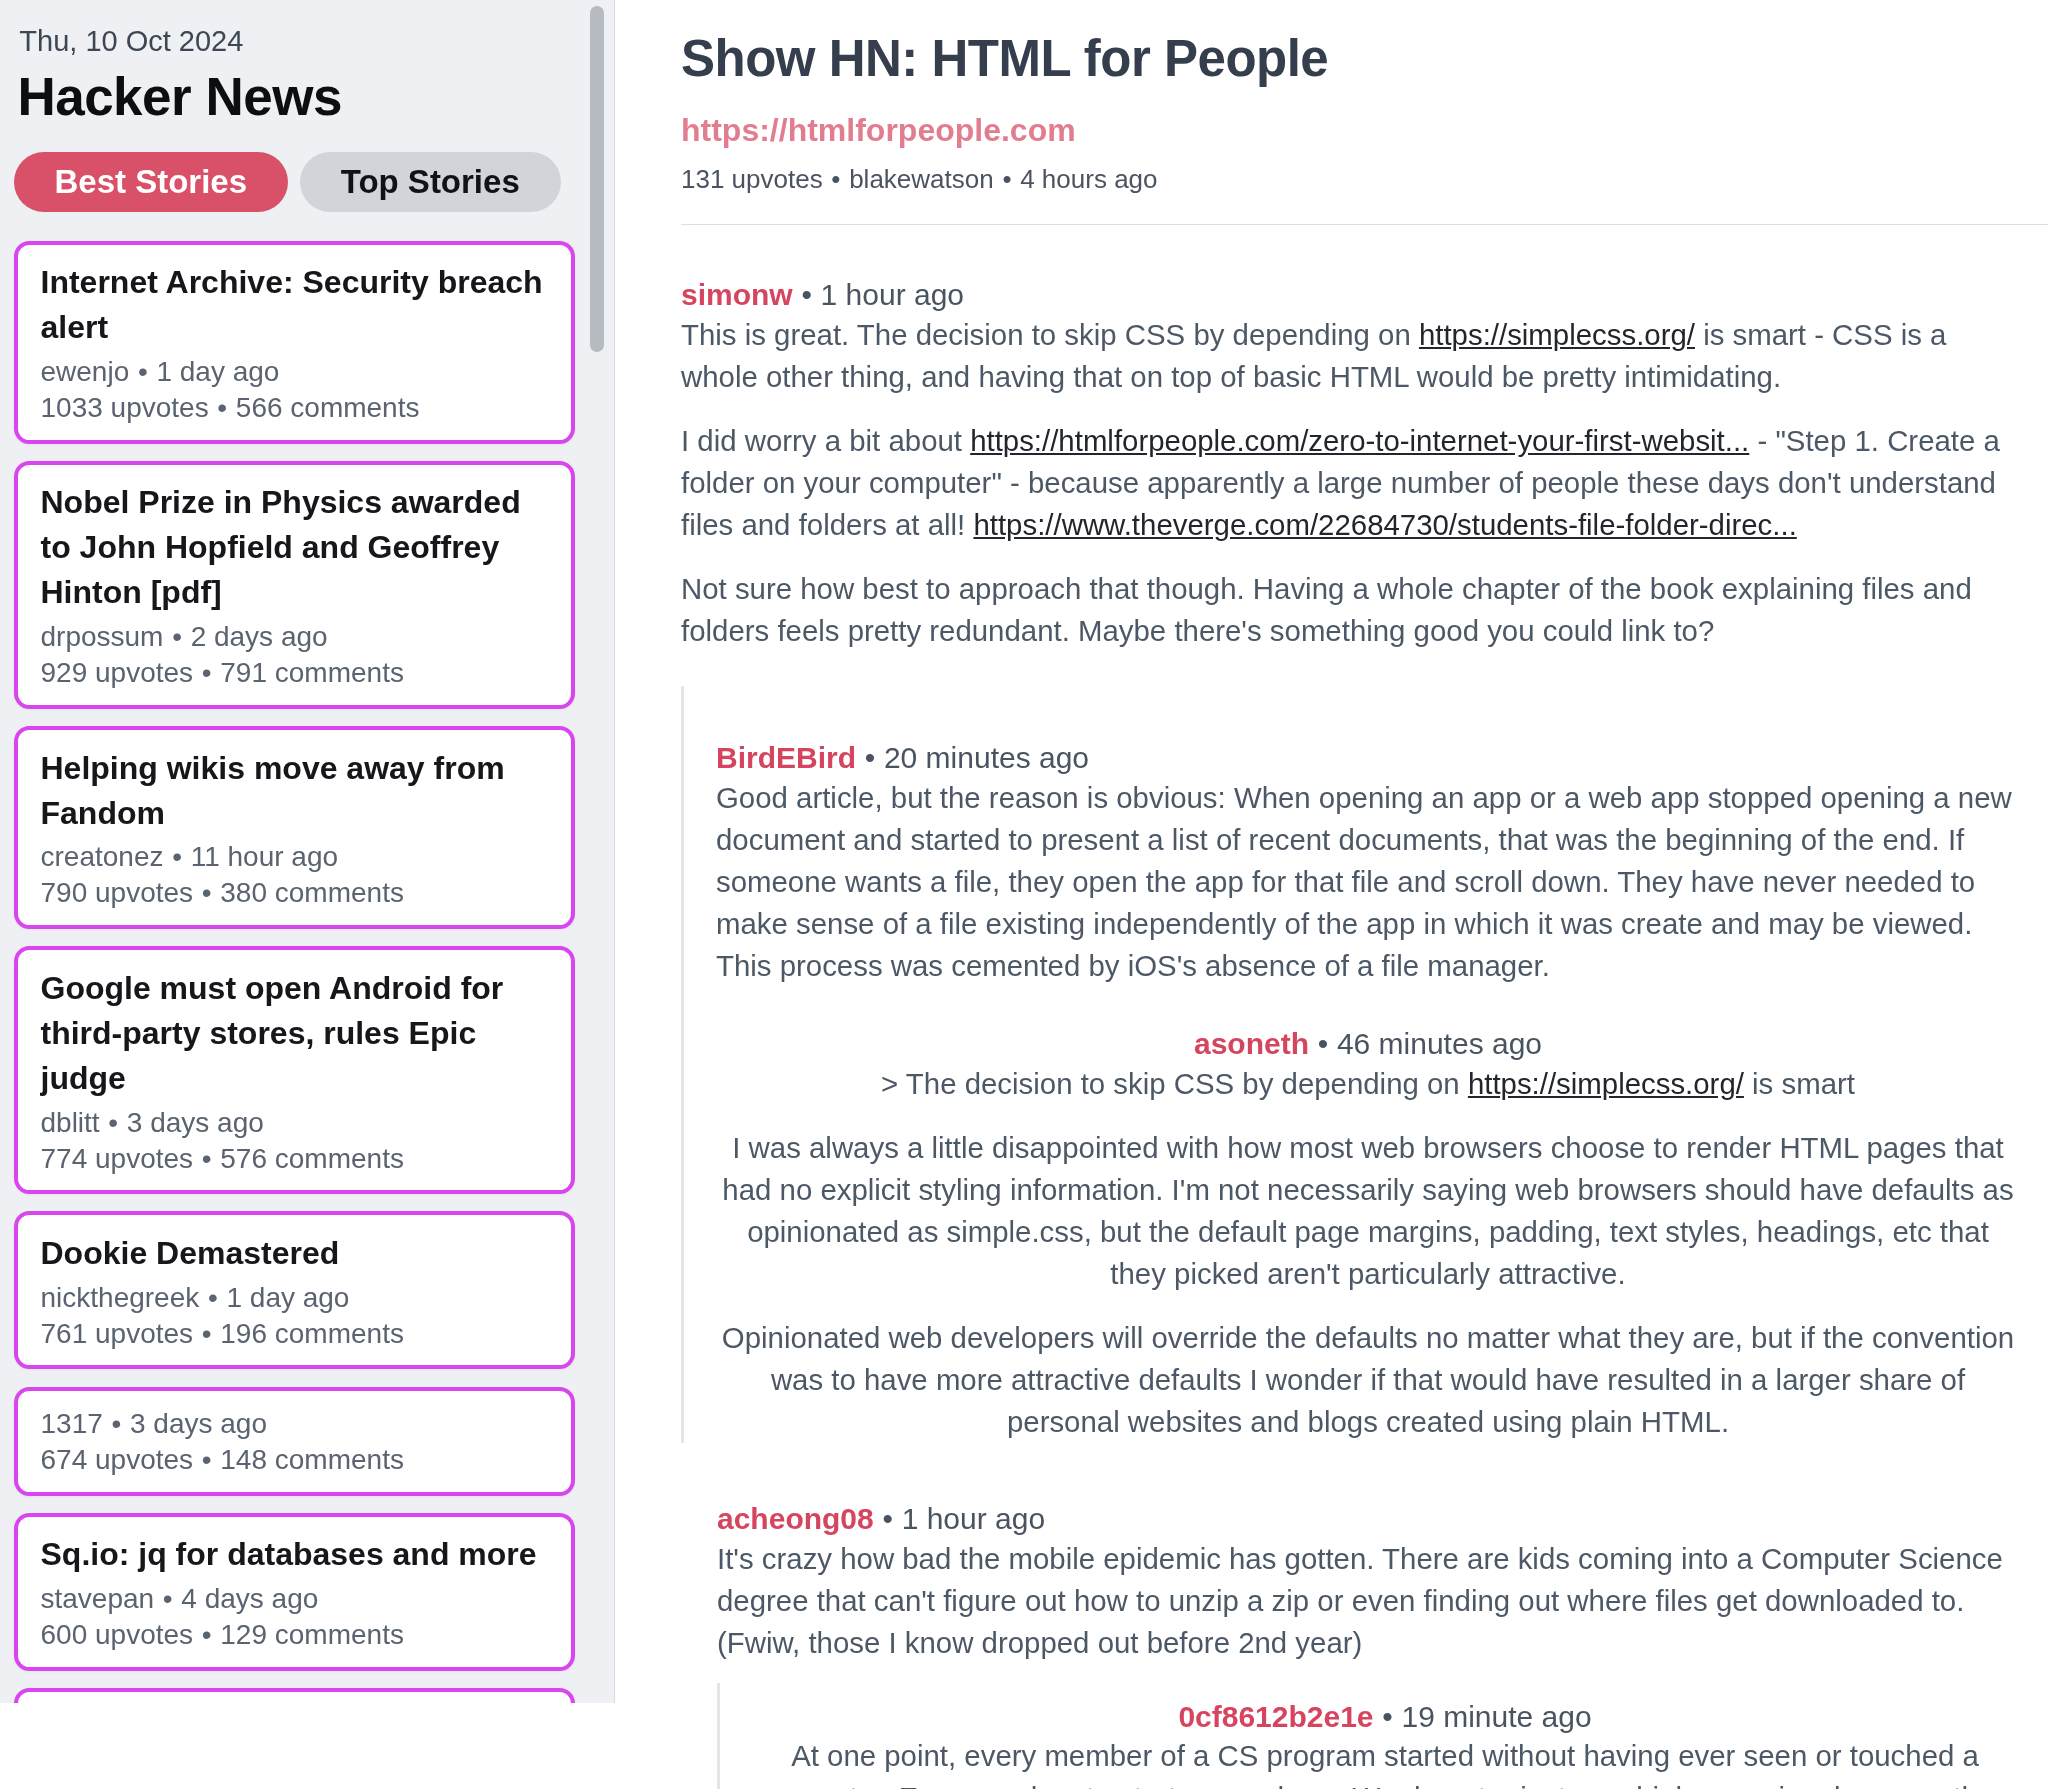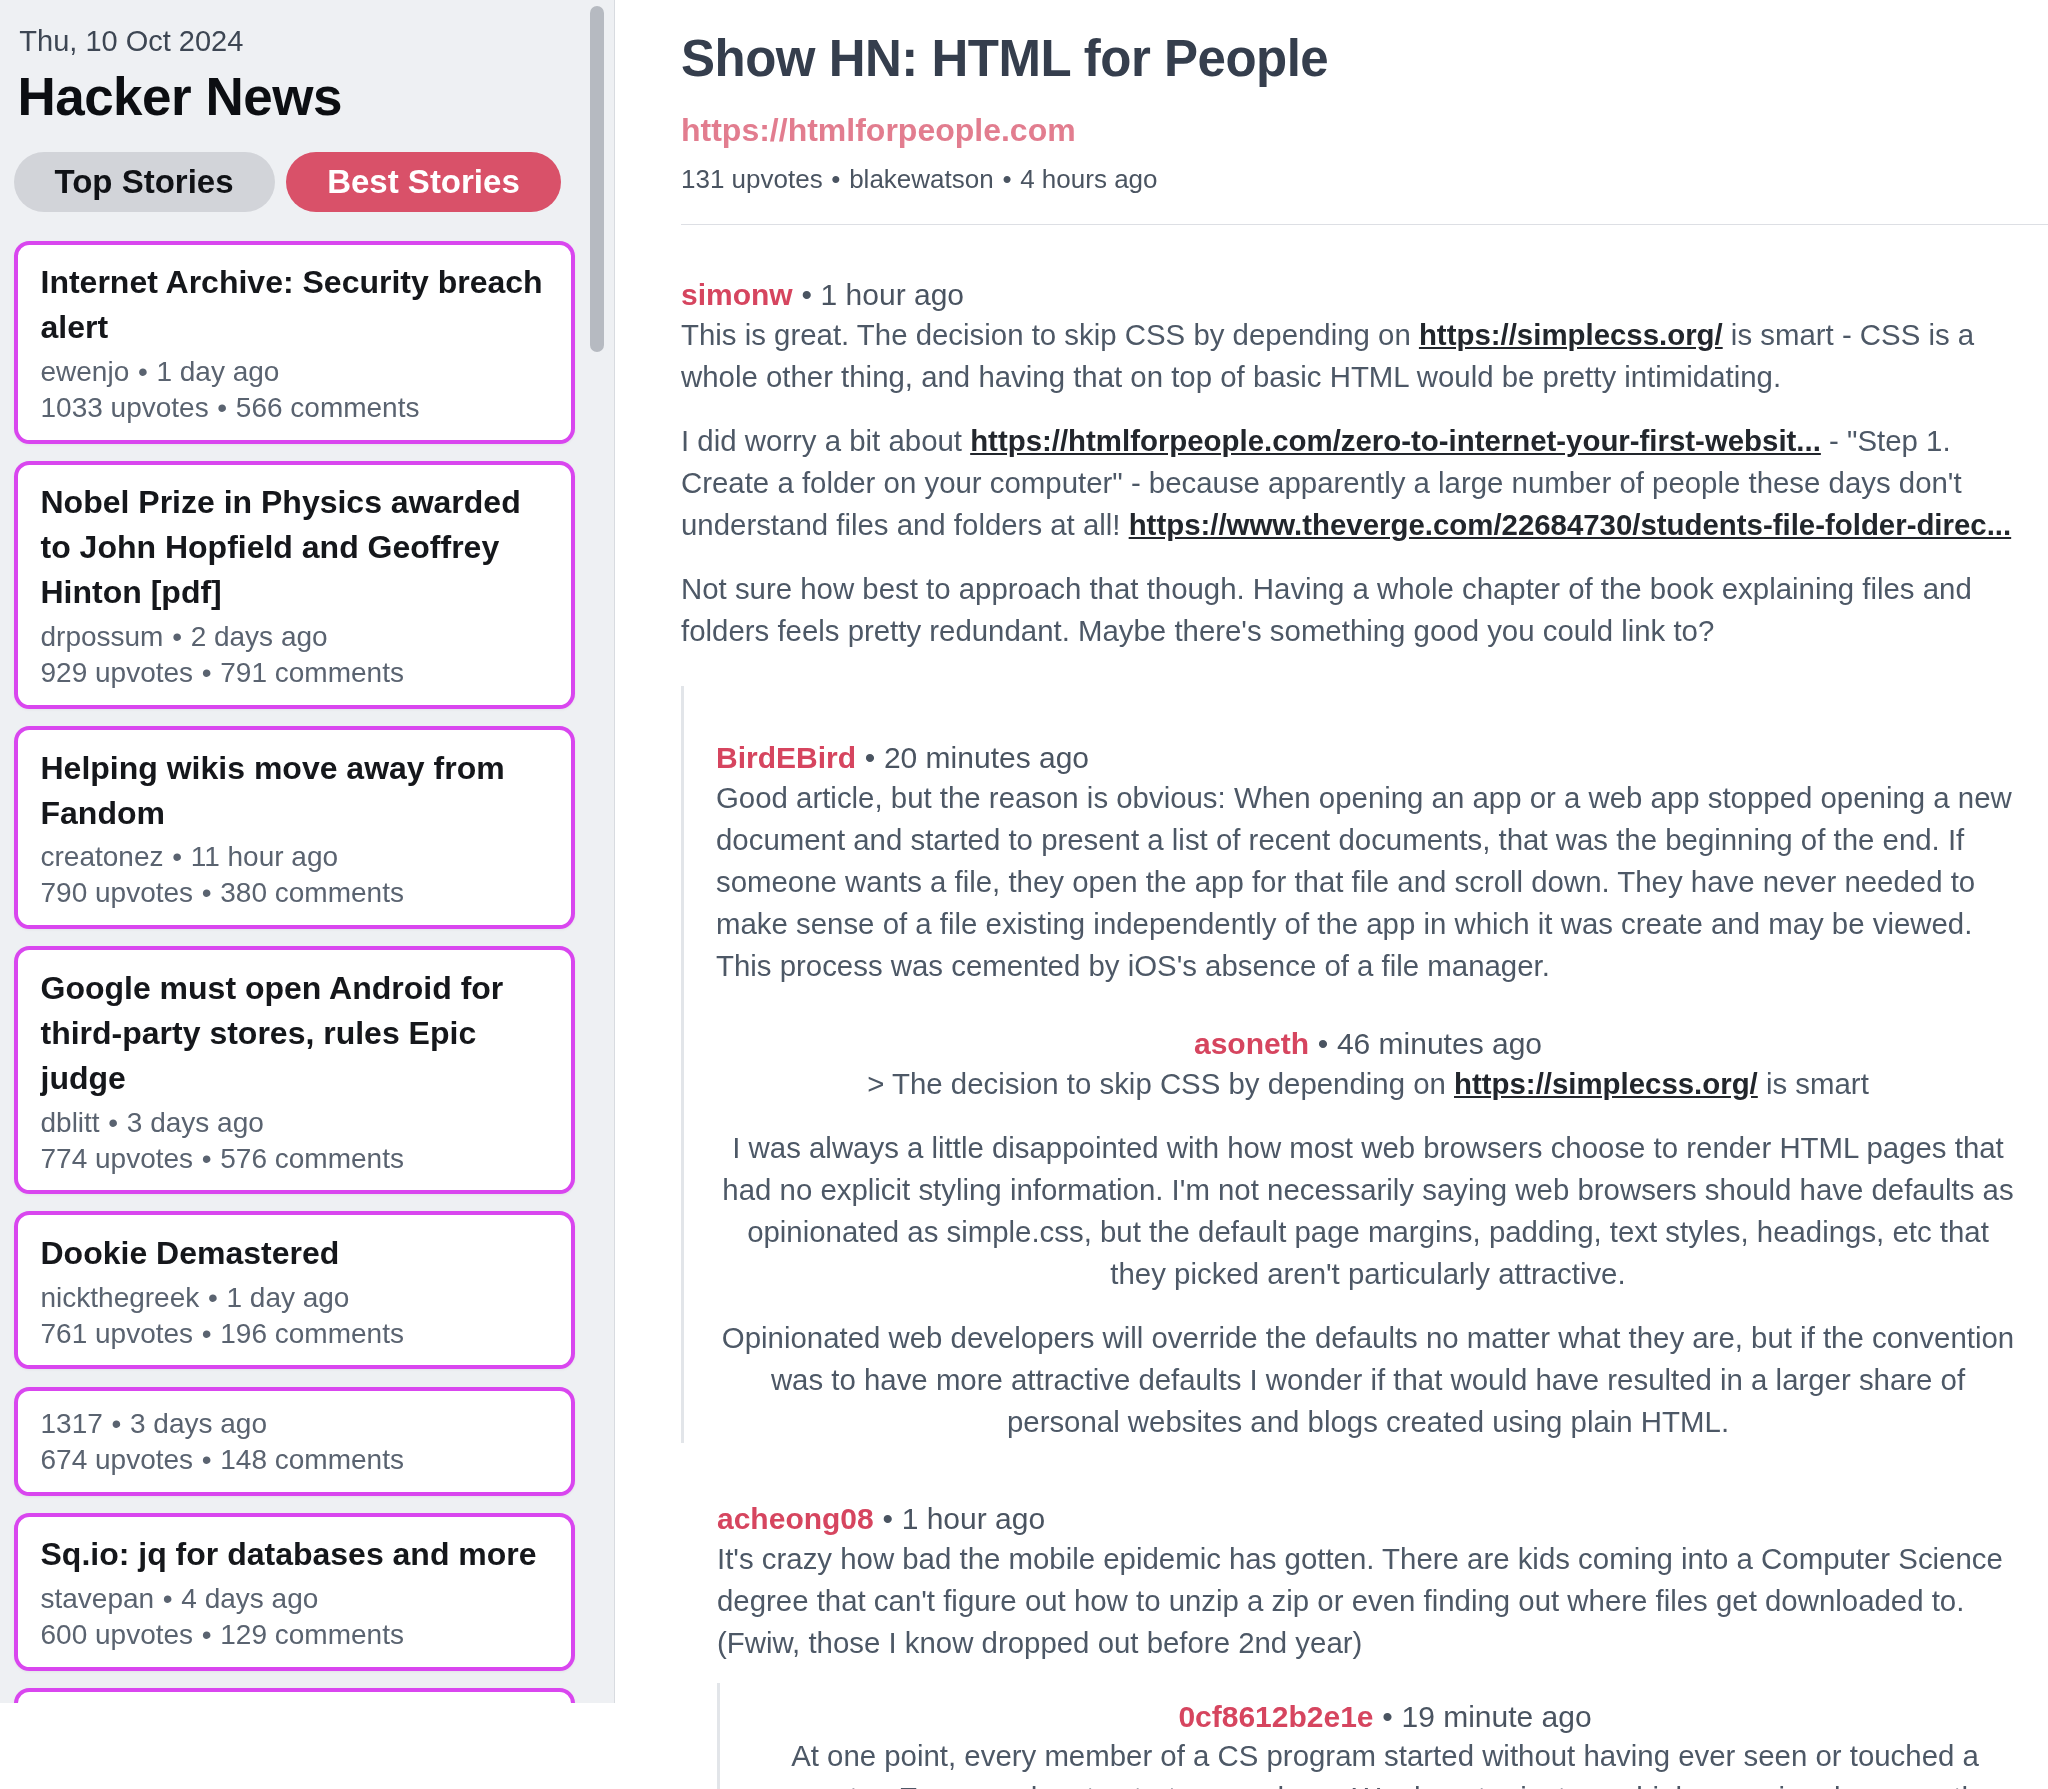--- a/index.html
+++ b/index.html
@@ -50,36 +50,36 @@
   .m-byline { font-size:26px; color:#4a5461; margin-bottom:29px; }
   .m-divider { border:none; border-top:1.9px solid #dddfe4; margin:0 -29px 52px 0; }
 
   
   .comment { margin-bottom:34px; }
   .c-head { font-size:30px; line-height:35px; margin-bottom:1.9px; }
   .c-author { color:#d6455f; font-weight:700; text-decoration:none; cursor:pointer; }
   .c-age { color:#4a5461; }
   .c-body p { font-size:29.4px; line-height:42px; color:#4d5866; margin:0 0 22px; }
   .c-body p:last-child { margin-bottom:0; }
-  .c-body a { color:#22262c; font-weight:700; text-decoration:underline; cursor:pointer; }
+  .c-body a { color:#22262c; font-weight:400; text-decoration:underline; cursor:pointer; }
   .group { border-left:3.9px solid #e2e5e9; padding:54px 0 0 32px; margin:0 0 58px 0; }
   .group .comment { margin-bottom:39px; }
   .group .comment:last-child { margin-bottom:0;text-align:center; }
   .comment.depth1 { margin-left:36px; margin-bottom:19.3px; }
   .group.depth2 { margin-left:36px; padding-top:15.4px; padding-left:30px; }
 </style>
 </head>
 <body>
 
 <aside class="sidebar">
   <div class="sb-date">Thu, 10 Oct 2024</div>
   <h1 class="sb-title">Hacker News</h1>
   <div class="tabs">
+      <button class="tab active">Best Stories</button>
       <button class="tab">Top Stories</button>
-      <button class="tab active">Best Stories</button>
     </div>
   <div class="story-list">
       <div class="card">
         <div class="card-title">Internet Archive: Security breach alert</div>
         <div class="card-meta"><span>ewenjo</span><span class="sep">•</span><span>1 day ago</span></div>
         <div class="card-meta"><span>1033 upvotes</span><span class="sep">•</span><span>566 comments</span></div>
       </div>
       <div class="card">
         <div class="card-title">Nobel Prize in Physics awarded to John Hopfield and Geoffrey Hinton [pdf]</div>
         <div class="card-meta"><span>drpossum</span><span class="sep">•</span><span>2 days ago</span></div>

